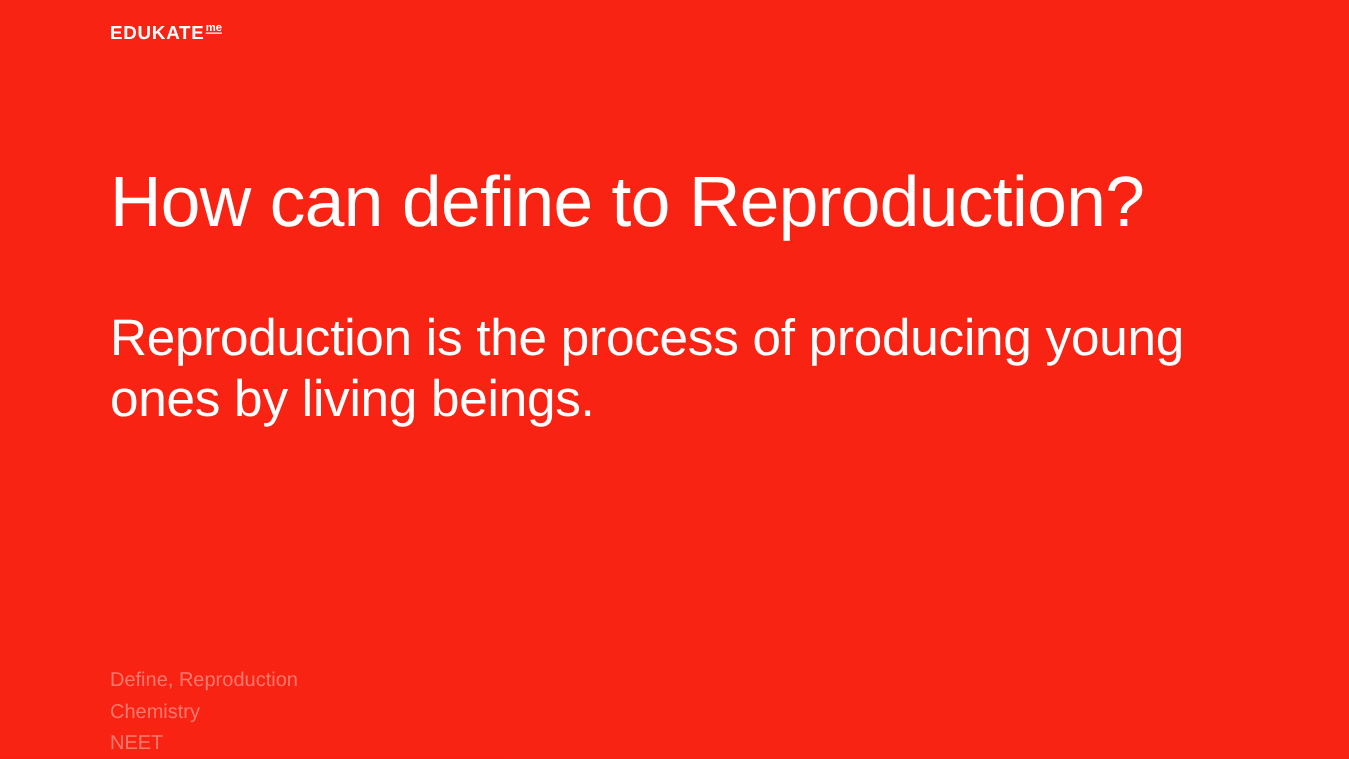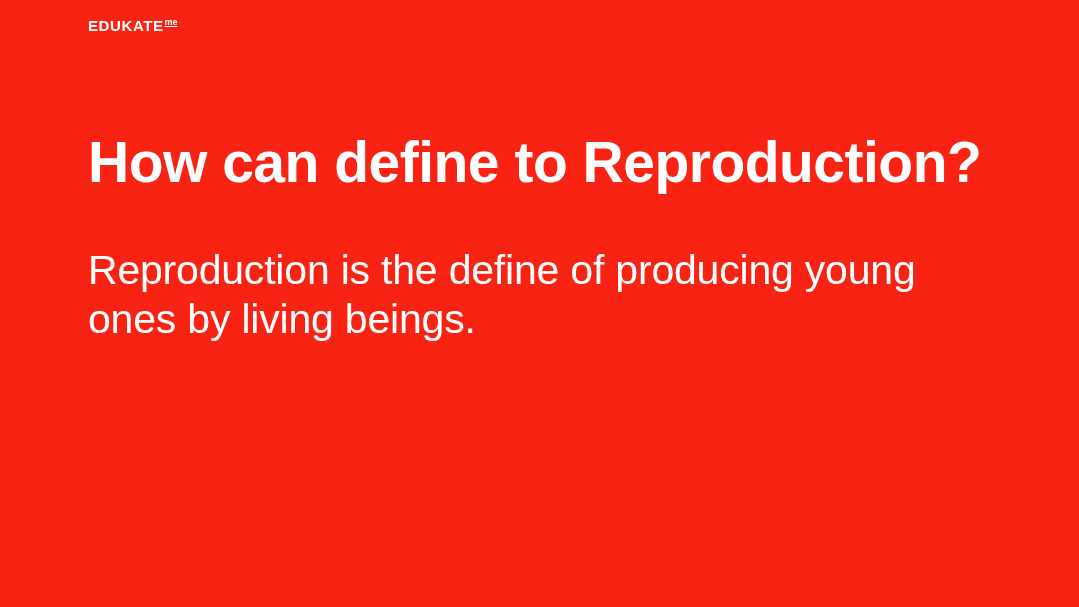--- a/index.html
+++ b/index.html
@@ -40,21 +40,21 @@
     letter-spacing: 0px;
     margin-left: 1px;
   }
   .title {
     position: absolute;
     left: 88px;
     top: 132px;
     width: 930px;
     color: #FFFFFF;
     font-size: 57px;
-    font-weight: bold;
+    font-weight: normal;
     line-height: 1.08;
     letter-spacing: -0.5px;
   }
   .body-text {
     position: absolute;
     left: 88px;
     top: 246px;
     width: 910px;
     color: #FFFFFF;
     font-size: 41px;
@@ -88,18 +88,23 @@
 <body>
 
 <div class="slide">
 
   <div class="logo">
     <span>EDUKATE</span><span class="logo-sup">me</span>
   </div>
 
   <div class="title">How can define to Reproduction?</div>
 
-  <div class="body-text">Reproduction is the define of producing young ones by living beings.</div>
+  <div class="body-text">Reproduction is the process of producing young ones by living beings.</div>
 
+  <div class="tags">
+    <span class="tag-line">Define, Reproduction</span>
+    <span class="tag-line">Chemistry</span>
+    <span class="tag-line">NEET</span>
+  </div>
 
   <div class="page-number">Page 1</div>
 
 </div>
 
 </body></html>

